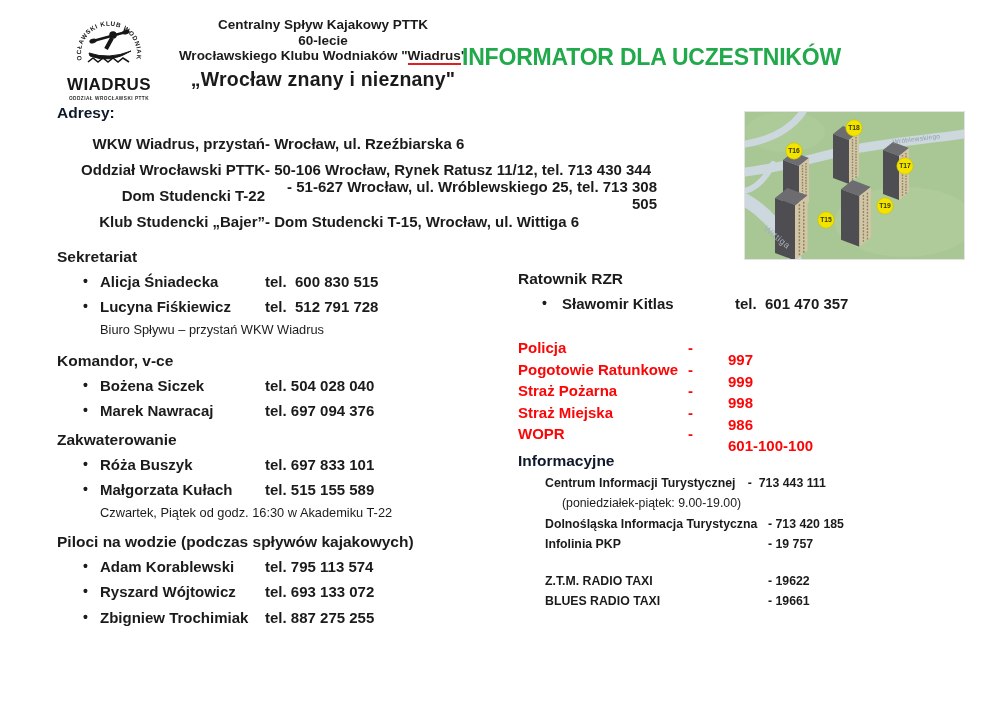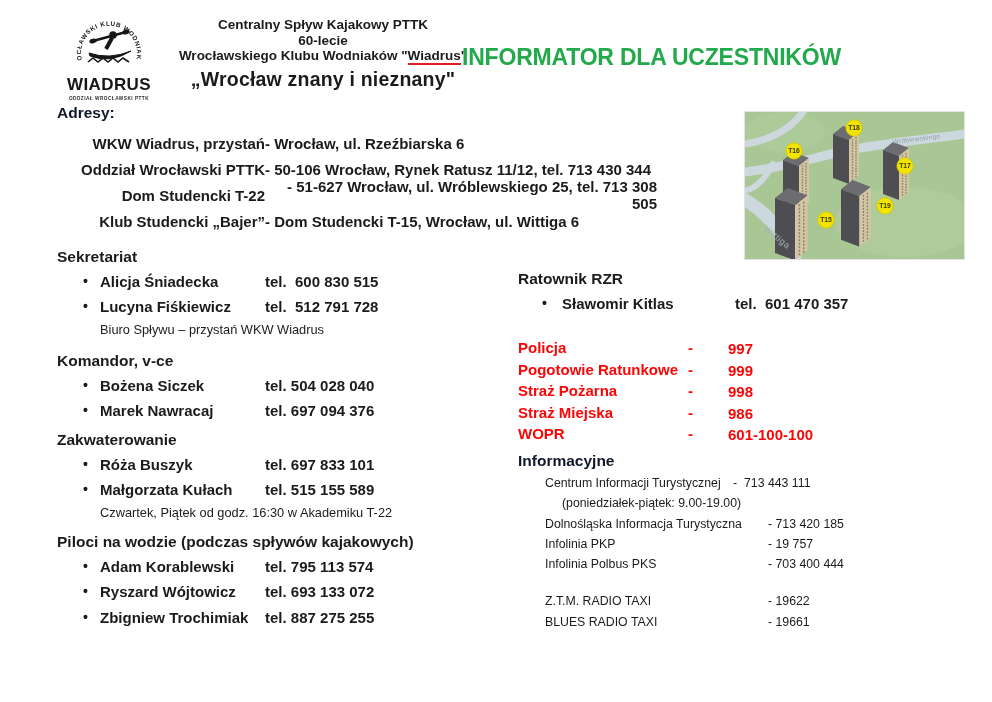--- a/index.html
+++ b/index.html
@@ -35,25 +35,25 @@
 
   
   #ratownik { left:518px; top:266px; width:430px; }
   #ratownik .person .bullet { left:24px; }
   #ratownik .person { padding-left:44px; }
   #ratownik .person .tel { left:217px; }
 
   #emergency { left:518px; top:337px; width:430px; }
   .em-row { position:relative; font-weight:bold; font-size:15px; line-height:21.6px; color:#fb0606; }
   .em-dash { position:absolute; left:170px; top:0; }
-  .em-num { position:absolute; left:210px; top:1px; white-space:pre; }
+  .em-num { position:absolute; left:210px; top:12px; white-space:pre; }
 
   #info { left:518px; top:449px; width:460px; }
   #info .green-h { line-height:24px; }
-  .info-line { position:relative; padding-left:27px; font-size:12.3px; font-weight:normal; line-height:20.3px; }
+  .info-line { position:relative; padding-left:27px; font-size:12.3px; font-weight:bold; line-height:20.3px; }
   .info-line .inline-num { white-space:pre; margin-left:9px; }
   .info-hours { padding-left:44px; font-size:12.3px; font-weight:normal; line-height:20.3px; }
   .info-line .col-num { position:absolute; left:250px; top:0; white-space:pre;text-align:right; }
   .taxi-block { margin-top:17px; }
 
   svg text { font-family:"Liberation Sans", sans-serif; }
 </style>
 </head>
 <body>
 
@@ -293,24 +293,20 @@
   </div>
   <div class="info-hours">(poniedziałek-piątek: 9.00-19.00)</div>
   <div class="info-line">
     <span>Dolnośląska Informacja Turystyczna</span>
     <span class="col-num">- 713 420 185</span>
   </div>
   <div class="info-line">
     <span>Infolinia PKP</span>
     <span class="col-num">- 19 757</span>
   </div>
-  <div class="info-line">
-    <span>Infolinia Polbus PKS</span>
-    <span class="col-num">- 703 400 444</span>
-  </div>
   <div class="taxi-block">
     <div class="info-line">
       <span>Z.T.M. RADIO TAXI</span>
       <span class="col-num">- 19622</span>
     </div>
     <div class="info-line">
       <span>BLUES RADIO TAXI</span>
       <span class="col-num">- 19661</span>
     </div>
   </div>

